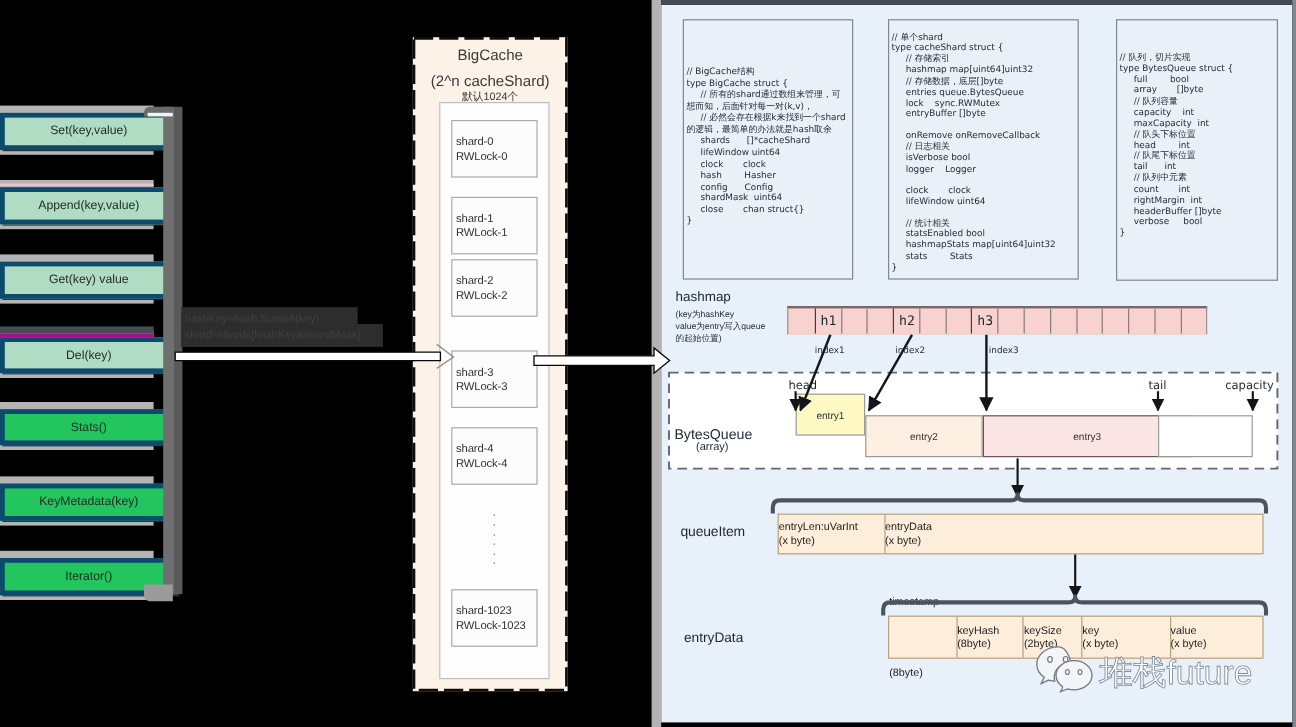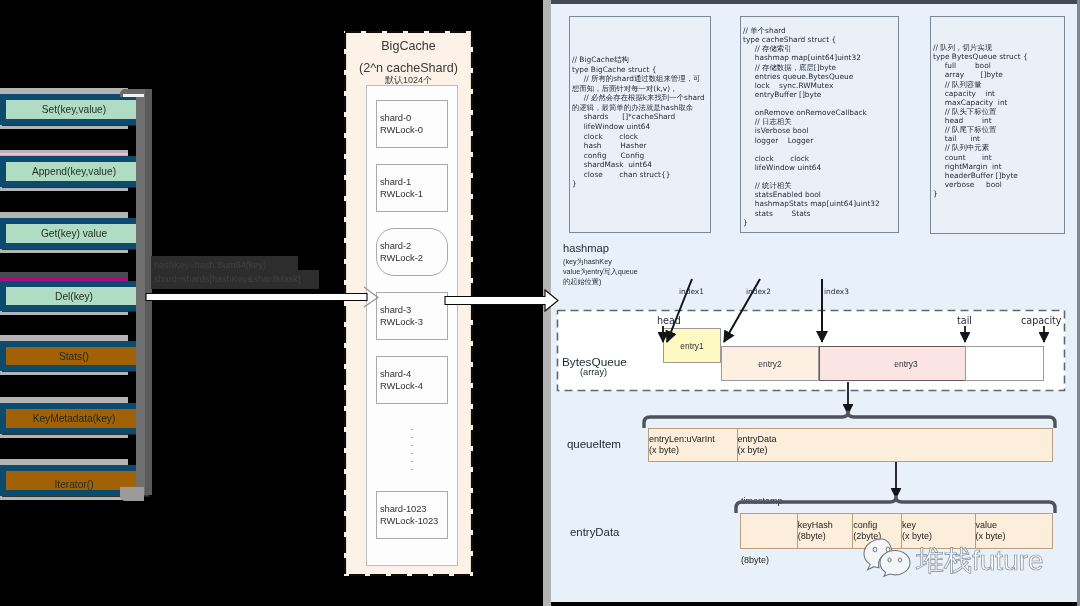--- a/index.html
+++ b/index.html
@@ -5,25 +5,25 @@
 <style>
   html,body{margin:0;padding:0;background:#000;}
   body{width:1080px;height:606px;overflow:hidden;
        font-family:"Liberation Sans","DejaVu Sans",sans-serif;
        -webkit-font-smoothing:antialiased;}
   #root{position:relative;width:1080px;height:606px;background:#000;overflow:hidden;}
 
   
   .api-frame{position:absolute;left:0;width:128px;background:#b4b4b4;}
   .api-box{position:absolute;left:0px;width:148px;box-sizing:border-box;
-           border:6px solid #0c4a6e;font-size:10.2px;color:#1e2a22;
+           border:4px solid #0c4a6e;font-size:10.2px;color:#1e2a22;
            display:flex;align-items:center;justify-content:center;
            box-shadow:2px 1px 0 rgba(30,40,30,.9);}
   .api-green{background:#b0dcc3;}
-  .api-pink{background:#a16207;}
+  .api-pink{background:#22c55e;}
 
   
   .bracket{position:absolute;background:#6e6e6e;}
 
   
   #bigcache{position:absolute;left:344px;top:31px;width:129px;height:545px;
             box-sizing:border-box;background:#fcf2e8;}
   #bigcache .bc-title{text-align:center;color:#3a3a3a;font-size:12.6px;line-height:14px;margin-top:8px;}
   #bigcache .bc-sub{text-align:center;color:#3a3a3a;font-size:9px;margin-top:0px;line-height:11px;}
   #shardlist{position:absolute;left:366px;top:85px;width:92px;height:481px;
@@ -99,21 +99,21 @@
       </div>
       <div class="api-frame" style="top: 335px; height: 40px;"></div>
       <div class="api-box api-pink" style="top: 341px; height: 30px;">
         <span>Stats()</span>
       </div>
       <div class="api-frame" style="top: 397px; height: 41px;"></div>
       <div class="api-box api-pink" style="top: 403px; height: 31px;">
         <span>KeyMetadata(key)</span>
       </div>
       <div class="api-frame" style="top: 459px; height: 41px;"></div>
-      <div class="api-box api-pink" style="top: 465px; height: 31px; align-items: flex-end;">
+      <div class="api-box api-pink" style="top: 465px; height: 31px;">
         <span>Iterator()</span>
       </div>
       <div style="position: absolute; left: 0px; top: 153px; width: 128px; height: 2px; background: rgb(242, 189, 214);"></div>
       <div style="position: absolute; left: 0px; top: 272px; width: 128px; height: 6px; background: rgb(71, 75, 82);"></div>
       <div style="position: absolute; left: 0px; top: 278px; width: 128px; height: 3px; background: rgb(171, 13, 134);"></div>
     </div>
 
   <div class="bracket" style="left:136px;top:89px;width:9px;height:406px;background:#6f6f6f;"></div>
   <div class="bracket" style="left:145px;top:89px;width:7px;height:406px;background:#5a5a5a;"></div>
   <div class="bracket" style="left:120px;top:89px;width:24px;height:8px;background:#6a6a6a;
@@ -140,21 +140,21 @@
   <div id="shardlist"></div>
   <div id="shards">
       <div class="shard" style="top: 100px;">
         <div>shard-0</div>
         <div>RWLock-0</div>
       </div>
       <div class="shard" style="top: 164px;">
         <div>shard-1</div>
         <div>RWLock-1</div>
       </div>
-      <div class="shard" style="top: 228px; border-radius: 18px;">
+      <div class="shard" style="top: 216px;">
         <div>shard-2</div>
         <div>RWLock-2</div>
       </div>
       <div class="shard" style="top: 292px;">
         <div>shard-3</div>
         <div>RWLock-3</div>
       </div>
       <div class="shard" style="top: 356px;">
         <div>shard-4</div>
         <div>RWLock-4</div>
@@ -180,20 +180,38 @@
       <div class="codebox" style="left: 569px; top: 16px; width: 142px; height: 217px; line-height: 9.57px;"><div style="padding-top: 38px;"><div>// BigCache结构</div><div>type BigCache struct {</div><div>     // 所有的shard通过数组来管理，可</div><div>想而知，后面针对每一对(k,v)，</div><div>     // 必然会存在根据k来找到一个shard</div><div>的逻辑，最简单的办法就是hash取余</div><div>     shards      []*cacheShard</div><div>     lifeWindow uint64</div><div>     clock       clock</div><div>     hash        Hasher</div><div>     config      Config</div><div>     shardMask  uint64</div><div>     close       chan struct{}</div><div>}</div></div></div>
       <div class="codebox" style="left: 740px; top: 16px; width: 159px; height: 217px; line-height: 9.13px;"><div style="padding-top: 9px;"><div>// 单个shard</div><div>type cacheShard struct {</div><div>     // 存储索引</div><div>     hashmap map[uint64]uint32</div><div>     // 存储数据，底层[]byte</div><div>     entries queue.BytesQueue</div><div>     lock    sync.RWMutex</div><div>     entryBuffer []byte</div><div>&nbsp;</div><div>     onRemove onRemoveCallback</div><div>     // 日志相关</div><div>     isVerbose bool</div><div>     logger    Logger</div><div>&nbsp;</div><div>     clock       clock</div><div>     lifeWindow uint64</div><div>&nbsp;</div><div>     // 统计相关</div><div>     statsEnabled bool</div><div>     hashmapStats map[uint64]uint32</div><div>     stats        Stats</div><div>}</div></div></div>
       <div class="codebox" style="left: 930px; top: 16px; width: 135px; height: 218px; line-height: 9.13px;"><div style="padding-top: 26px;"><div>// 队列，切片实现</div><div>type BytesQueue struct {</div><div>     full        bool</div><div>     array       []byte</div><div>     // 队列容量</div><div>     capacity    int</div><div>     maxCapacity  int</div><div>     // 队头下标位置</div><div>     head        int</div><div>     // 队尾下标位置</div><div>     tail      int</div><div>     // 队列中元素</div><div>     count       int</div><div>     rightMargin  int</div><div>     headerBuffer []byte</div><div>     verbose     bool</div><div>}</div></div></div>
     </div>
 
   <div class="sec-label" style="left:563px;top:242px;font-size:11.2px;">hashmap</div>
   <div id="hashmap-note" style="position:absolute;left:563px;top:257px;font-size:7.2px;line-height:10px;color:#1c2733;">
       <div>(key为hashKey</div>
       <div>value为entry写入queue</div>
       <div>的起始位置)</div>
+    </div>
+  <div id="hashmap-row" style="width: 350.4px;">
+      <div class="cell"></div>
+      <div class="cell hk">h1</div>
+      <div class="cell"></div>
+      <div class="cell"></div>
+      <div class="cell hk">h2</div>
+      <div class="cell"></div>
+      <div class="cell"></div>
+      <div class="cell hk">h3</div>
+      <div class="cell"></div>
+      <div class="cell"></div>
+      <div class="cell"></div>
+      <div class="cell"></div>
+      <div class="cell"></div>
+      <div class="cell"></div>
+      <div class="cell"></div>
+      <div class="cell"></div>
     </div>
 
   <div id="bq-dash"></div>
   <div class="sec-label" style="left:562px;top:355px;font-size:11.8px;">BytesQueue</div>
   <div class="sec-label" style="left:580px;top:367px;font-size:9.2px;">(array)</div>
   <div id="bq-entries">
       <div class="entry" style="left: 663px; top: 328px; width: 58px; height: 35px; background: #fef9c3; border: 1px solid rgb(154, 154, 154);">entry1</div>
       <div class="entry" style="left: 721px; top: 346px; width: 98px; height: 35px; background: rgb(253, 240, 226); border: 1px solid rgb(154, 154, 154);">entry2</div>
       <div class="entry" style="left: 819px; top: 346px; width: 174px; height: 35px; background: rgb(251, 228, 228); border: 1px solid rgb(107, 86, 86);">entry3</div>
       <div class="entry" style="left: 965px; top: 346px; width: 79px; height: 35px; background: rgb(255, 255, 255); border: 1px solid rgb(154, 154, 154);"></div>
@@ -215,21 +233,21 @@
   <div class="tbl" id="entrydata-tbl" style="left:740px;top:513px;width:313px;height:36px;">
       <div class="td" style="width: 57px; gap: 48px;">
         <div>timestamp</div>
         <div>(8byte)</div>
       </div>
       <div class="td" style="width: 56px;">
         <div>keyHash</div>
         <div>(8byte)</div>
       </div>
       <div class="td" style="width: 49px;">
-        <div>config</div>
+        <div>keySize</div>
         <div>(2byte)</div>
       </div>
       <div class="td" style="width: 74px;">
         <div>key</div>
         <div>(x byte)</div>
       </div>
       <div class="td" style="width: 77px;">
         <div>value</div>
         <div>(x byte)</div>
       </div>

